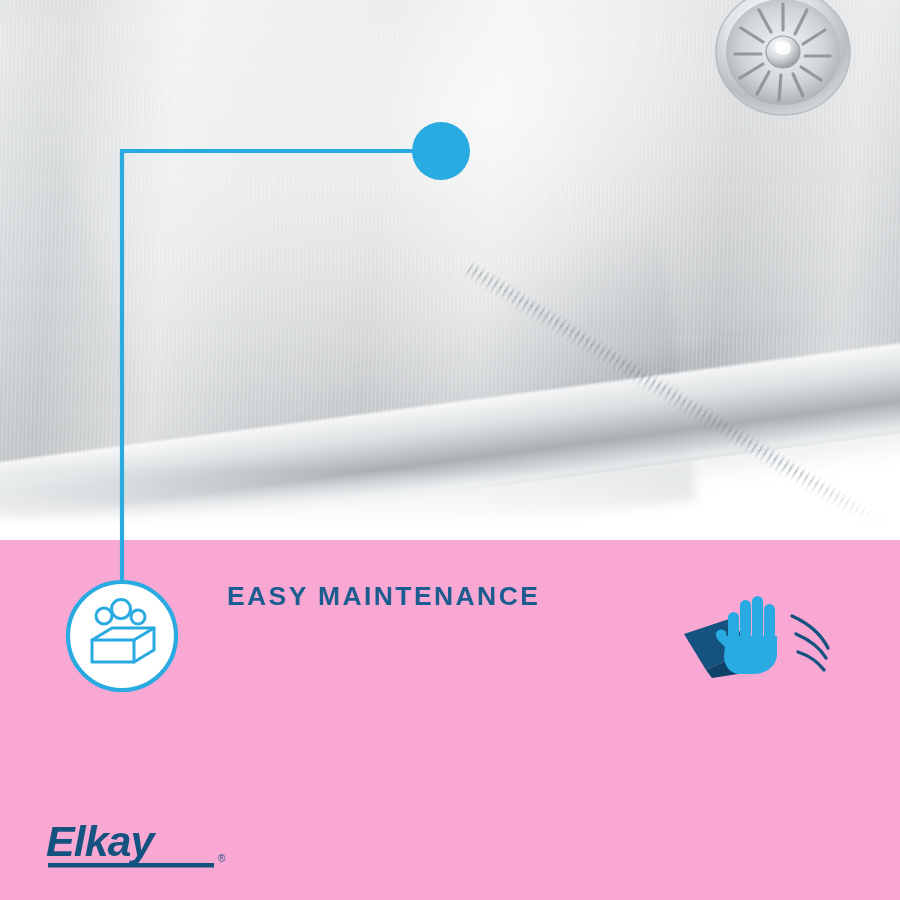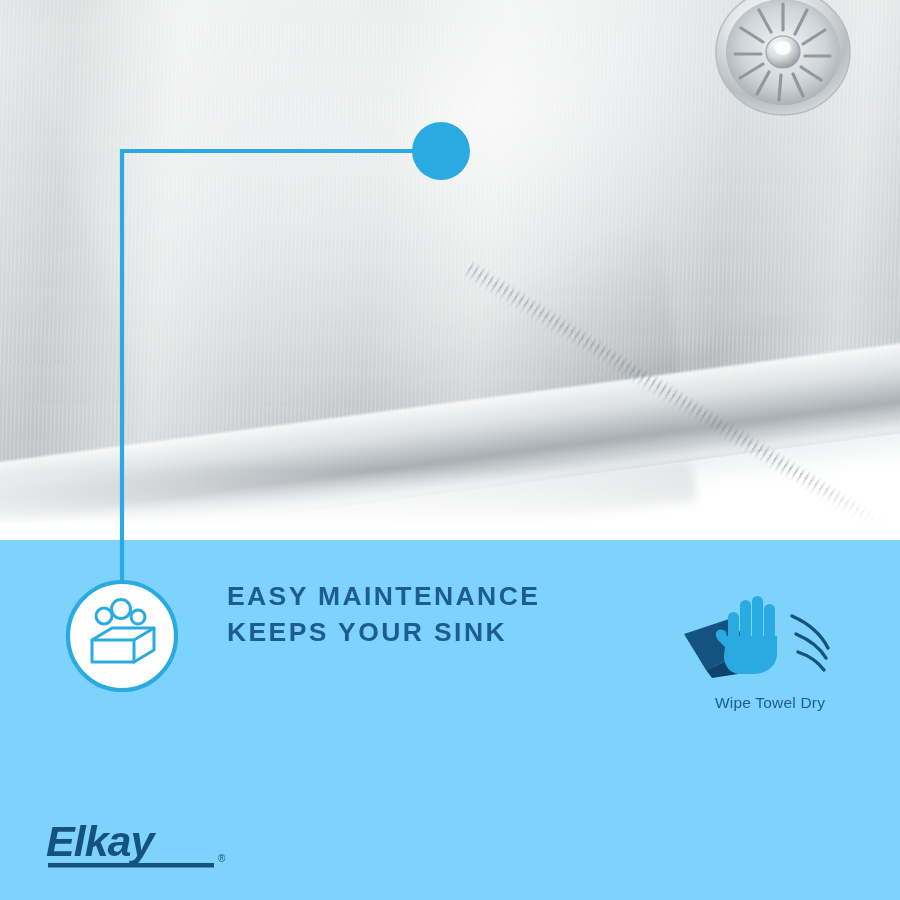--- a/index.html
+++ b/index.html
@@ -11,21 +11,21 @@
     height: 900px;
     background: #ffffff;
     font-family: "Liberation Sans", sans-serif;
     overflow: hidden;
   }
 
   #page {
     position: relative;
     width: 900px;
     height: 900px;
-    background: #7dd3fc;
+    background: #f9a8d4;
     overflow: hidden;
   }
 
   
   #photo {
     position: absolute;
     left: 0;
     top: 0;
     width: 900px;
     height: 540px;
@@ -315,21 +315,20 @@
       <path d="M 92 640 L 134 640 L 134 662"></path>
       <path d="M 134 640 L 154 628"></path>
       <circle cx="104" cy="616" r="8"></circle>
       <circle cx="121" cy="609" r="9.5"></circle>
       <circle cx="138" cy="617" r="7"></circle>
     </g>
   </svg>
 
   <div id="headline">
     <span class="line">EASY MAINTENANCE</span>
-    <span class="line">KEEPS YOUR SINK</span>
   </div>
 
 
   <svg id="wipe-graphic" viewBox="0 0 190 100">
 
     <path d="M 8 46 L 56 30 L 74 62 L 30 82 Z" fill="#14527f"></path>
     <path d="M 30 82 L 74 62 L 62 86 L 36 90 Z" fill="#0f4268"></path>
 
     <g fill="#29ABE2">
       <rect x="52" y="24" width="11" height="40" rx="5.5"></rect>
@@ -339,21 +338,20 @@
       <path d="M 50 44 C 44 38, 36 44, 42 52 L 54 64 Z"></path>
       <path d="M 50 48 L 101 48 L 101 66 C 101 78, 90 86, 78 86 L 64 86 C 54 86, 48 78, 48 68 Z"></path>
     </g>
 
     <g fill="none" stroke="#14527f" stroke-width="3.4" stroke-linecap="round">
       <path d="M 116 28 C 134 36, 146 48, 152 60"></path>
       <path d="M 120 46 C 134 52, 144 60, 150 70"></path>
       <path d="M 122 64 C 134 68, 142 74, 148 82"></path>
     </g>
   </svg>
-  <div id="wipe-caption">Wipe Towel Dry</div>
 
   <svg id="logo" viewBox="0 0 200 54">
     <text class="logo-text" x="0" y="36">Elkay</text>
     <rect x="2" y="43" width="166" height="4.5" fill="#14527f"></rect>
     <text class="logo-reg" x="172" y="42">®</text>
   </svg>
 
 </div>
 
 </body></html>

